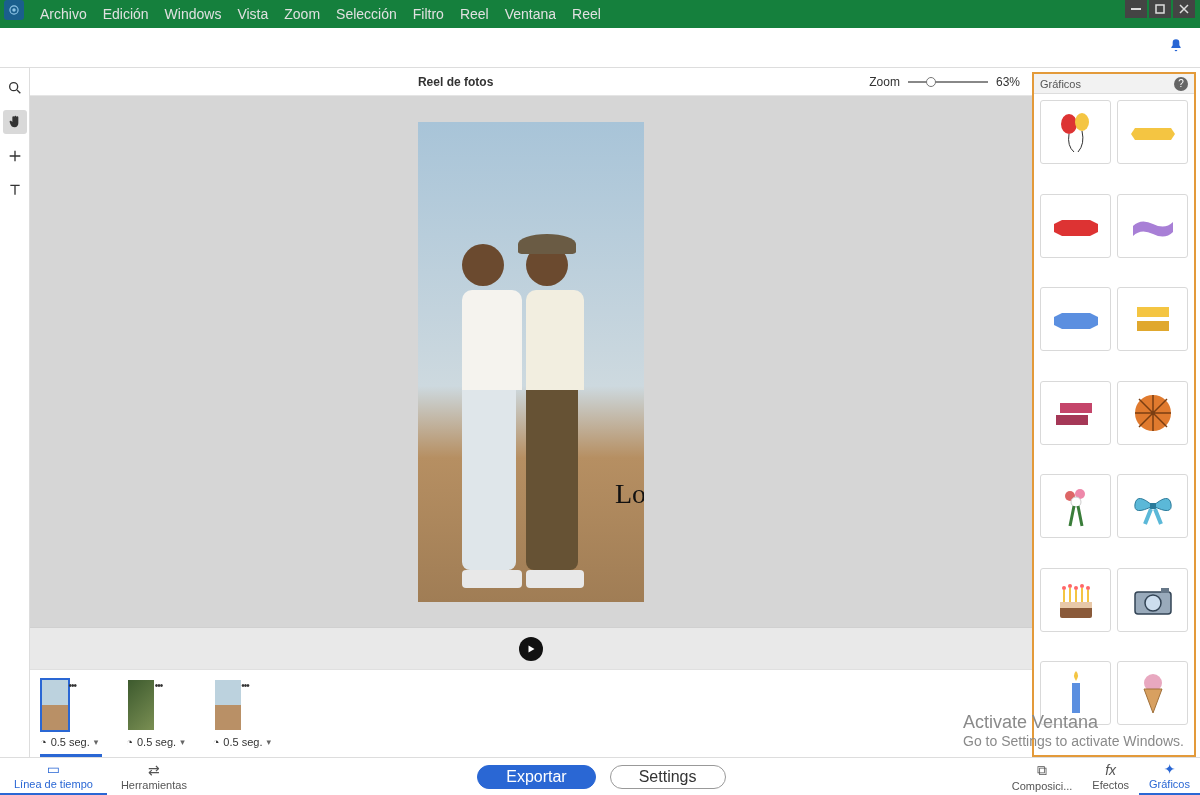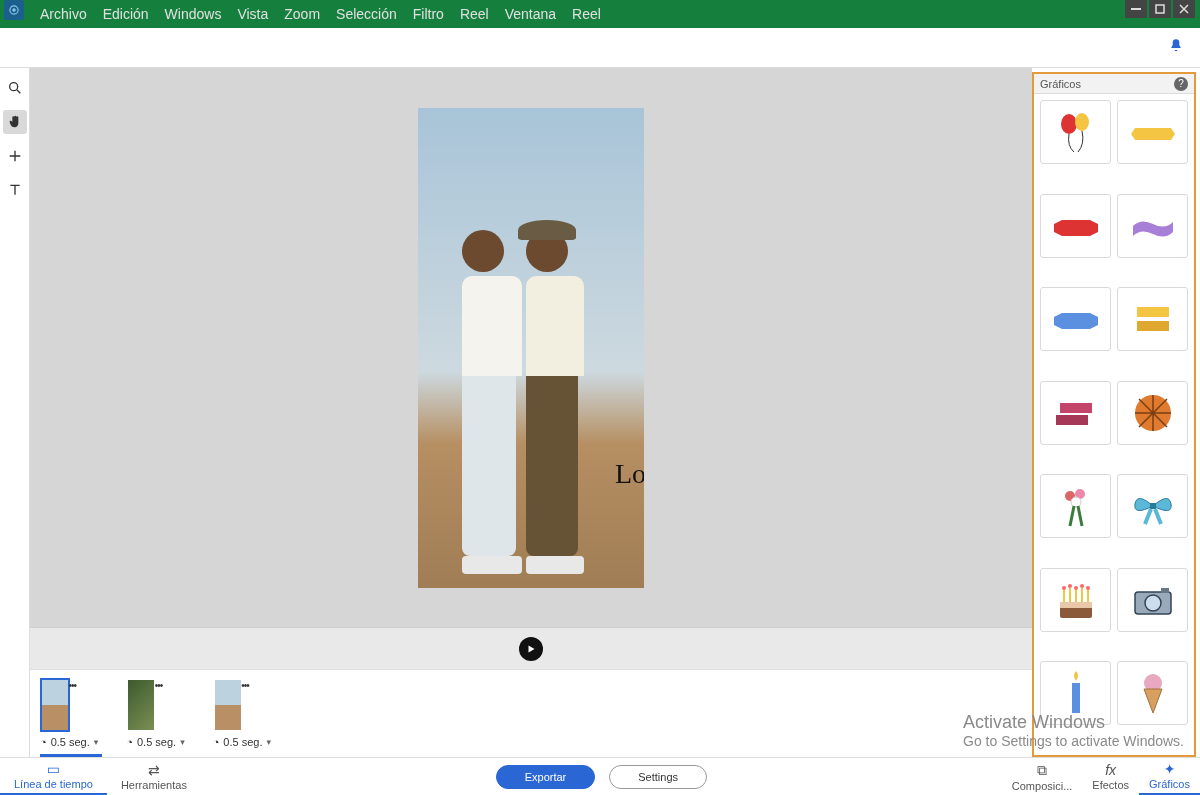--- a/index.html
+++ b/index.html
@@ -38,21 +38,21 @@
 .personA { left: 44px; }
 .personB { left: 108px; }
 .head { width: 42px; height: 42px; border-radius: 50%; background: #6b4a2f; position: relative; }
 .hair { position: absolute; inset: -6px; border-radius: 50%; background: #2a1a10; z-index: -1; }
 .hatb { position: absolute; top: -10px; left: -8px; width: 58px; height: 20px; background: #6a5b44; border-radius: 50% 50% 10% 10%; }
 .torsoA { width: 60px; height: 100px; background: #f5f3ee; border-radius: 10px 10px 0 0; margin-top: 4px; }
 .torsoB { width: 58px; height: 100px; background: #f2eee0; border-radius: 10px 10px 0 0; margin-top: 4px; }
 .legsA { width: 54px; height: 180px; background: #dfe6ea; border-radius: 0 0 8px 8px; }
 .legsB { width: 52px; height: 180px; background: #665234; border-radius: 0 0 8px 8px; }
 .shoes { width: 100%; height: 18px; background: #e8e8e8; border-radius: 4px; }
-.photo .script { position: absolute; right: -2px; bottom: 98px; font-family: cursive; font-size: 28px; color: #111; }
+.photo .script { position: absolute; right: -2px; bottom: 92px; font-family: cursive; font-size: 28px; color: #111; }
 
 .playbar { height: 42px; background: #e9e9e9; display: flex; align-items: center; justify-content: center; border-top: 1px solid #d0d0d0; }
 .playbtn { width: 24px; height: 24px; border-radius: 50%; background: #111; display: flex; align-items: center; justify-content: center; cursor: pointer; }
 .playbtn svg { fill: #fff; }
 
 .timeline { padding: 8px 10px 0 10px; border-top: 1px solid #e0e0e0; }
 .clips { display: flex; gap: 28px; }
 .clip-col { display: flex; flex-direction: column; align-items: flex-start; gap: 4px; }
 .clip { width: 30px; height: 54px; border: 2px solid transparent; position: relative; cursor: pointer; }
 .clip.selected { border-color: #2a67d4; }
@@ -72,21 +72,21 @@
 .rp-grid::-webkit-scrollbar-thumb{background:#bbb;}
 .sticker { height: 64px; background: #fff; border: 1px solid #d9d9d9; border-radius: 3px; display: flex; align-items: center; justify-content: center; cursor: pointer; }
 .sticker svg { width: 48px; height: 48px; }
 
 
 .bottombar { height: 38px; border-top: 1px solid #ddd; display: flex; align-items: stretch; font-size: 11px; }
 .bb-tab { padding: 2px 14px; display: flex; flex-direction: column; align-items: center; justify-content: center; cursor: pointer; color: #555; gap: 1px; }
 .bb-tab.active { color: #2a67d4; border-bottom: 2px solid #2a67d4; }
 .bb-tab .ic { font-size: 14px; }
 .bb-spacer { flex: 1; display: flex; align-items: center; justify-content: center; gap: 14px; }
-.btn { height: 24px; padding: 0 28px; border-radius: 14px; font-size: 11px; cursor: pointer; display: flex; align-items: center; }
+.btn { height: 24px; padding: 0 28px; border-radius: 14px; font-size: 16px; cursor: pointer; display: flex; align-items: center; }
 .btn-primary { background: #2a67d4; color: #fff; border: 1px solid #2a67d4; }
 .btn-secondary { background: #fff; color: #333; border: 1px solid #999; }
 .bb-right { display: flex; }
 .bb-right .bb-tab { padding: 2px 10px; }
 
 
 .watermark { position: absolute; right: 16px; bottom: 46px; color: #8a8a8a; font-size: 18px; pointer-events: none; text-align: left;}
 .watermark .sub { font-size: 14px; }
 </style>
 </head>
@@ -175,20 +175,30 @@
         </svg>
       </div>
     <div class="tool">
         <svg width="16" height="16" viewBox="0 0 24 24">
           <path d="M5 5h14M12 5v14" stroke="#333" stroke-width="2"></path>
         </svg>
       </div>
   </div>
 
   <div class="center">
+    <div class="canvas-header">
+      <div class="title">Reel de fotos</div>
+      <div class="zoom-ctrl">
+        <span>Zoom</span>
+        <div class="zoom-track">
+            <div class="zoom-thumb" style="left:18px"></div>
+          </div>
+        <span>63%</span>
+      </div>
+    </div>
 
     <div class="canvas-area">
       <div class="photo">
         <div class="person personA">
           <div class="head">
               <div class="hair"></div>
             </div>
           <div class="torsoA"></div>
           <div class="legsA"></div>
           <div class="shoes"></div>
@@ -390,15 +400,15 @@
       <span>Efectos</span>
     </div>
     <div class="bb-tab active">
       <span class="ic">✦</span>
       <span>Gráficos</span>
     </div>
   </div>
 </div>
 
 <div class="watermark">
-  <div>Activate Windows</div>
+  <div>Activate Ventana</div>
   <div class="sub">Go to Settings to activate Windows.</div>
 </div>
 
 </body></html>

